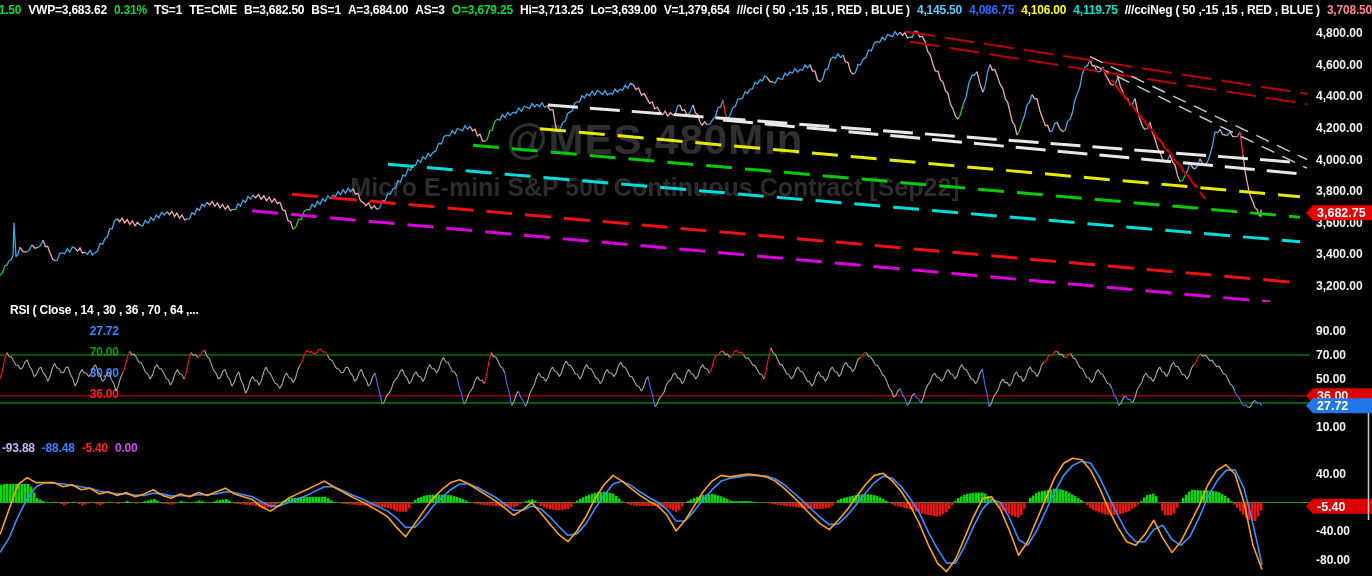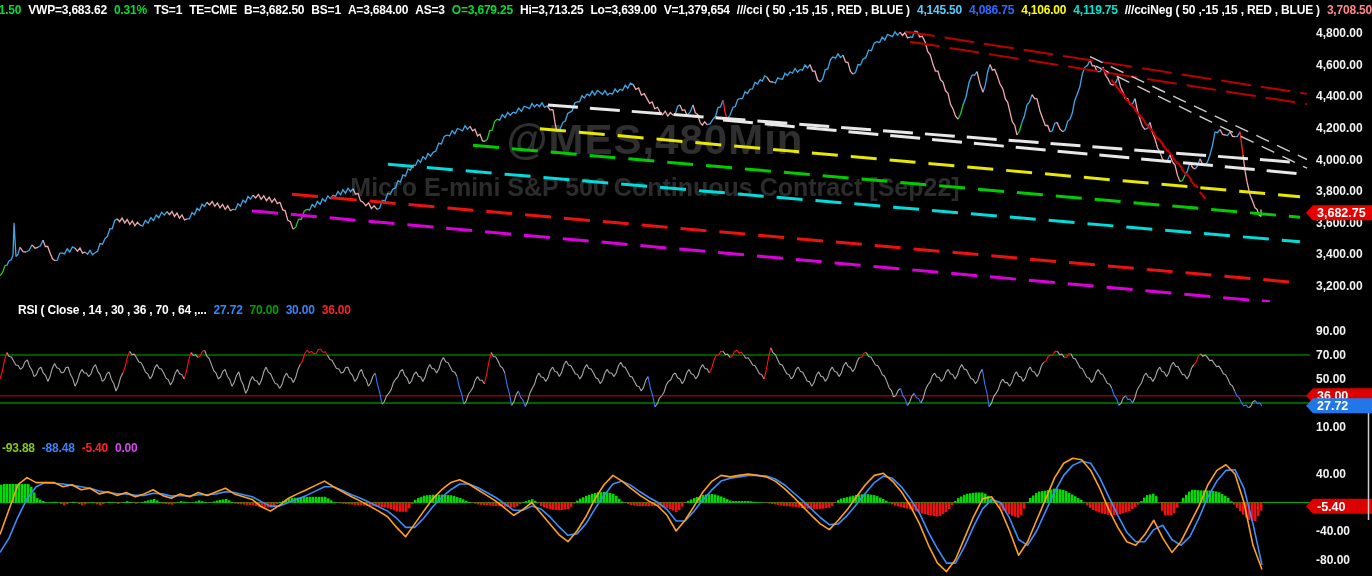--- a/index.html
+++ b/index.html
@@ -1,20 +1,20 @@
 <!DOCTYPE html>
 <html><head>
 <meta charset="utf-8">
 <style>
   html,body{margin:0;padding:0;background:#000;width:1372px;height:576px;overflow:hidden;}
   body{position:relative;font-family:"Liberation Sans",sans-serif;font-weight:bold;}
   .row{position:absolute;display:flex;align-items:center;gap:7px;white-space:pre;
        font-size:12px;letter-spacing:-0.2px;line-height:14px;}
   #quote-bar{top:2px;left:2px;right:0;height:16px;justify-content:flex-end;}
-  #rsi-row{top:303px;left:18px;}
+  #rsi-row{top:303px;left:10px;flex-direction:column;}
   #macd-row{top:441px;left:2px;}
   #watermark{position:absolute;left:0;width:1310px;top:116px;text-align:center;z-index:1;
              pointer-events:none;}
   #wm1{font-size:42px;color:#2f2f2f;letter-spacing:1px;}
   #wm2{font-size:25px;color:#2c2c2c;margin-top:9px;}
   #chart-svg{position:absolute;left:0;top:0;z-index:2;}
   .qi{display:inline-block;}
 </style>
 </head>
 <body>
@@ -509,13 +509,13 @@
       <text x="1317" y="510.8475" fill="#fff" font-size="12.5" font-weight="bold" font-family="&quot;Liberation Sans&quot;,sans-serif">-5.40</text>
     </g>
     <line x1="1368.5" y1="413" x2="1368.5" y2="520" stroke="#cccccc" stroke-width="1.5"></line>
   </svg>
 
 <div id="rsi-row" class="row">
   <span style="color:#fff">RSI ( Close , 14 , 30 , 36 , 70 , 64 ,...</span>
 <span class="qi" style="color: rgb(51, 136, 255);">27.72</span><span class="qi" style="color: rgb(0, 160, 0);">70.00</span><span class="qi" style="color: #3b82f6;">30.00</span><span class="qi" style="color: rgb(255, 34, 34);">36.00</span></div>
 
 <div id="macd-row" class="row">
-<span class="qi" style="color: #84cc16;">-93.88</span><span class="qi" style="color: #3b82f6;">-88.48</span><span class="qi" style="color: rgb(255, 34, 34);">-5.40</span><span class="qi" style="color: #d946ef;">0.00</span></div>
+<span class="qi" style="color: #c4b5fd;">-93.88</span><span class="qi" style="color: #3b82f6;">-88.48</span><span class="qi" style="color: rgb(255, 34, 34);">-5.40</span><span class="qi" style="color: #d946ef;">0.00</span></div>
 
 </body></html>

